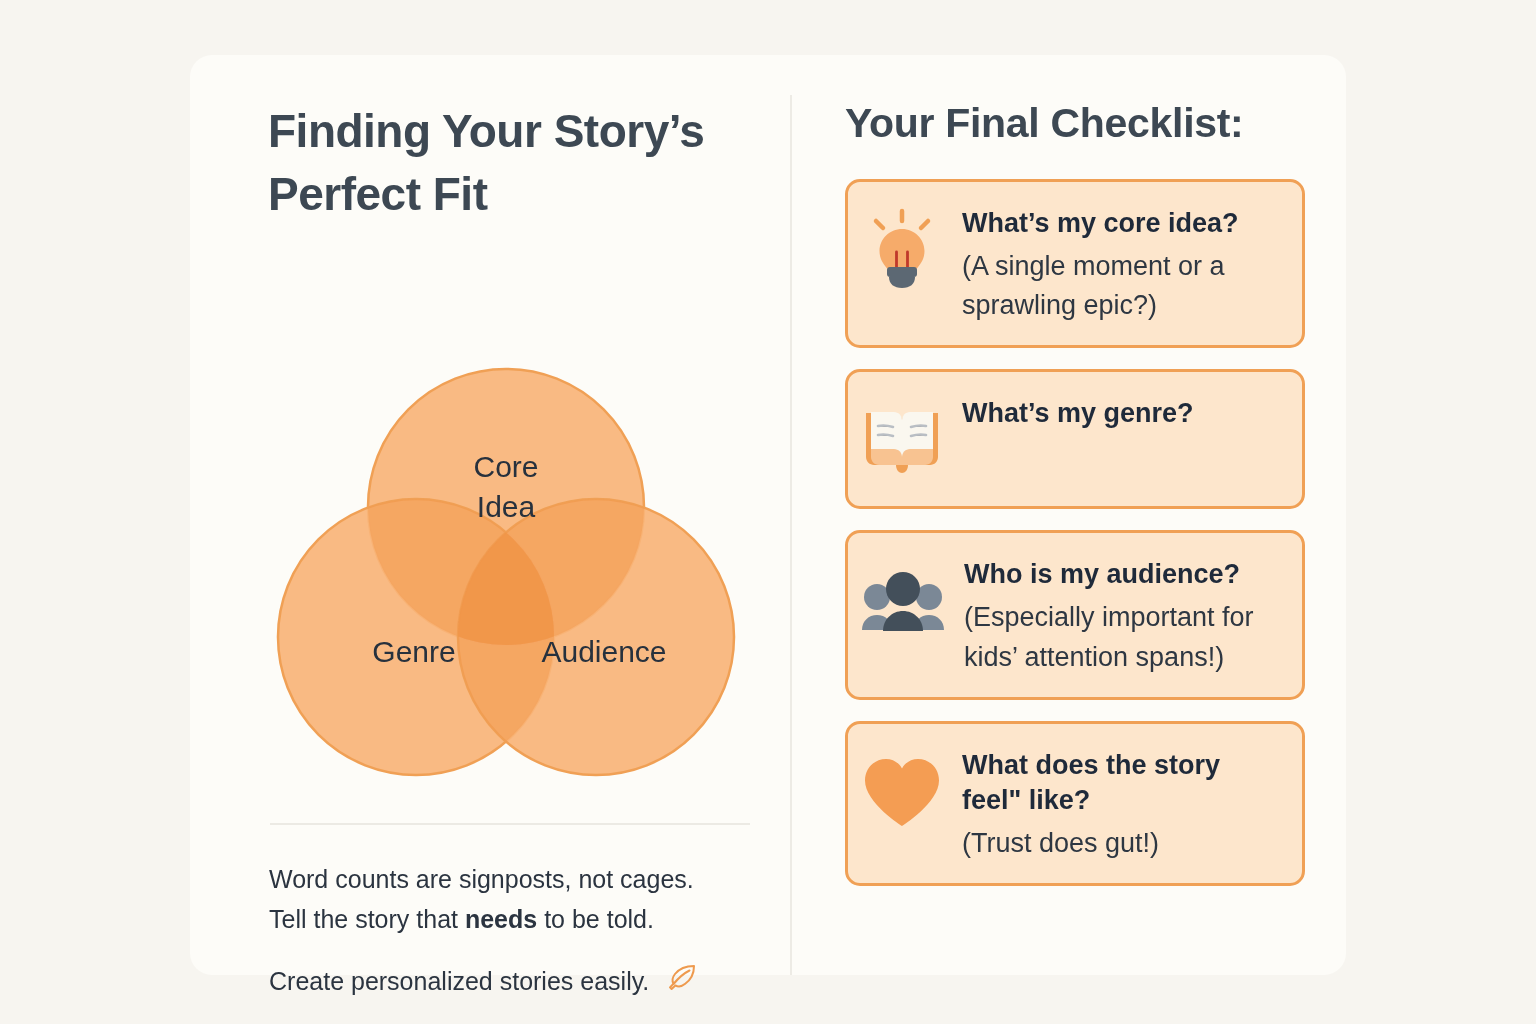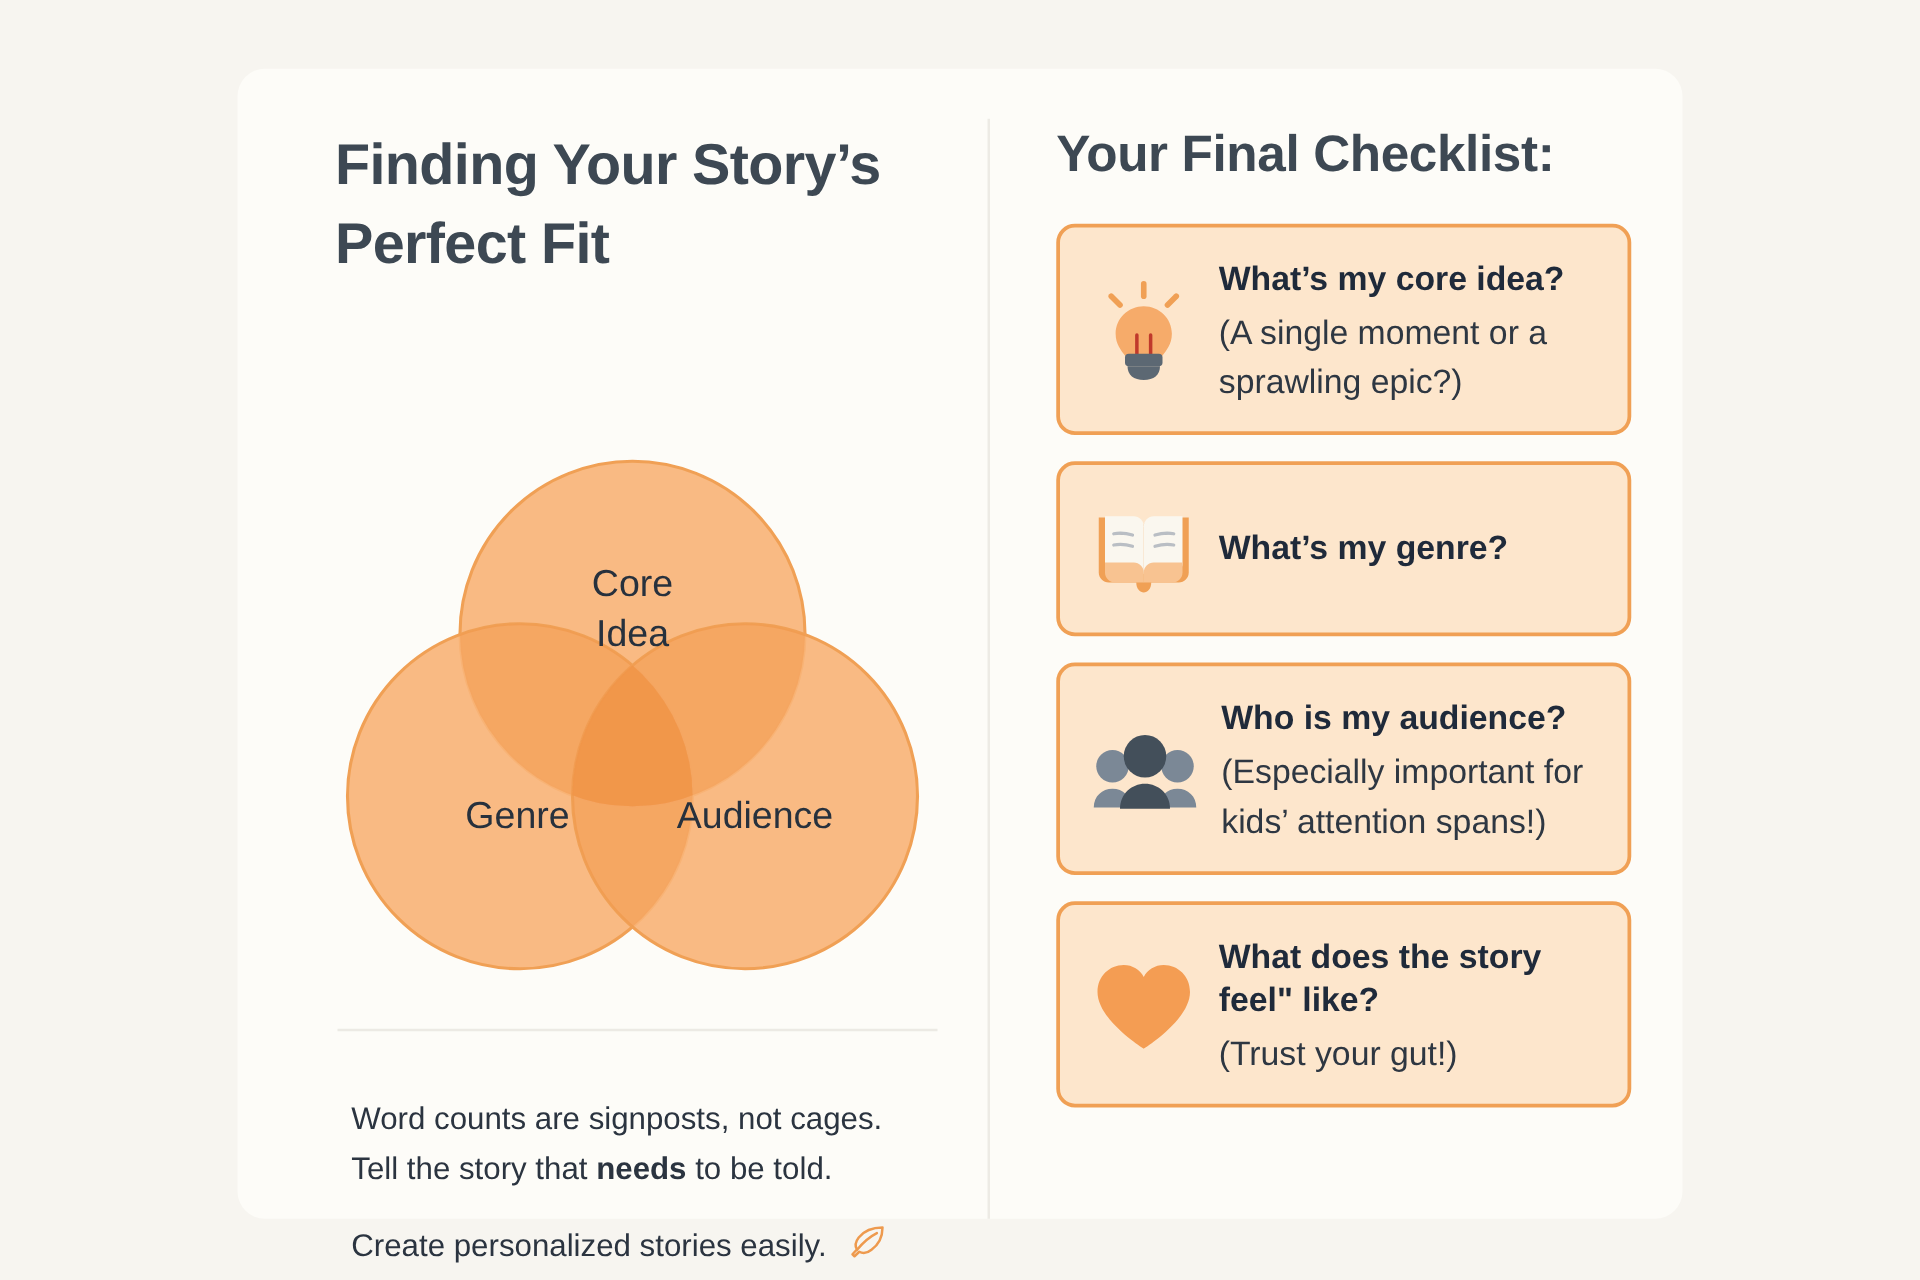--- a/index.html
+++ b/index.html
@@ -61,24 +61,23 @@
     position: absolute;
     left: 2px;
     top: 723px;
     width: 480px;
     height: 2px;
     background: #eceae4;
   }
 
   .blurb {
     position: absolute;
-    left: 13px;
+    left: 1px;
     top: 760px;
     width: 520px;
-    margin-top: 16px;
   }
 
   .blurb-line {
     font-size: 25px;
     color: #2b3440;
     line-height: 1.58;
     white-space: nowrap;
   }
 
   .blurb-line b { font-weight: bold; }
@@ -117,24 +116,24 @@
     color: #3d4853;
     letter-spacing: -0.3px;
     margin-bottom: 32px;
   }
 
   .card {
     position: relative;
     background: #fde6cc;
     border: 3px solid #f0a055;
     border-radius: 15px;
-    padding: 20px 22px 20px 25px;
+    padding: 20px 22px 20px 12px;
     margin-bottom: 21px;
     display: flex;
-    align-items: center;
+    align-items: flex-start;
     gap: 18px;
     min-height: 140px;
   }
 
   .card-icon {
     flex: 0 0 84px;
     height: 92px;
     display: flex;
     align-items: center;
     justify-content: center;
@@ -289,18 +288,18 @@
     </div>
 
     <div class="card">
       <div class="card-icon">
         <svg width="82" height="74" viewBox="0 0 82 74">
           <path d="M41 70C41 70 4 47 4 24.5 4 12 13.5 3 25 3c7 0 13 3.8 16 9.5C44 6.8 50 3 57 3c11.5 0 21 9 21 21.5C78 47 41 70 41 70z" fill="#f49d53"></path>
         </svg>
       </div>
       <div class="card-text">
         <div class="card-heading">What does the story feel" like?</div>
-        <div class="card-sub">(Trust your gut!)</div>
+        <div class="card-sub">(Trust does gut!)</div>
       </div>
     </div>
 
   </div>
 </div>
 
 </body></html>

